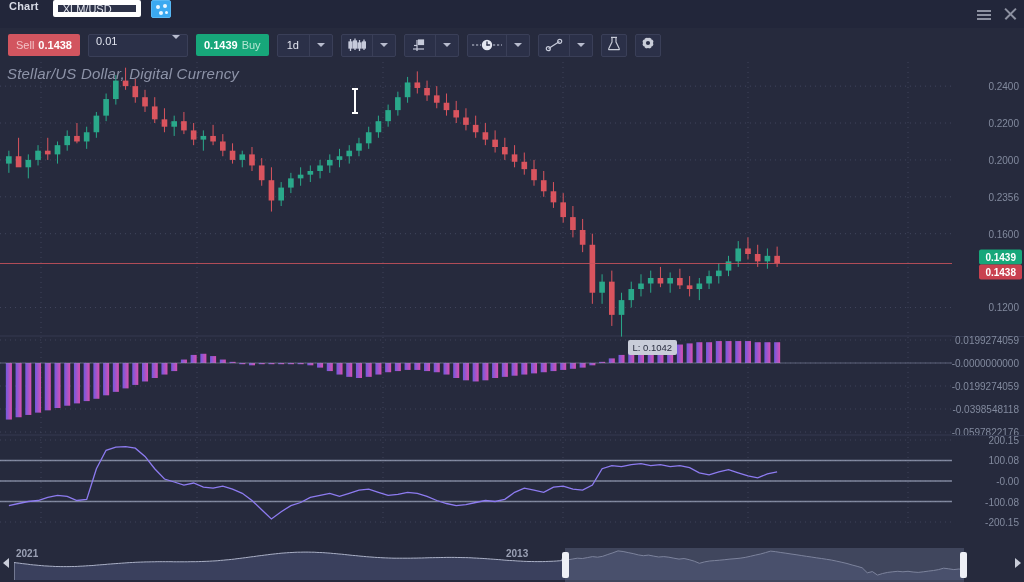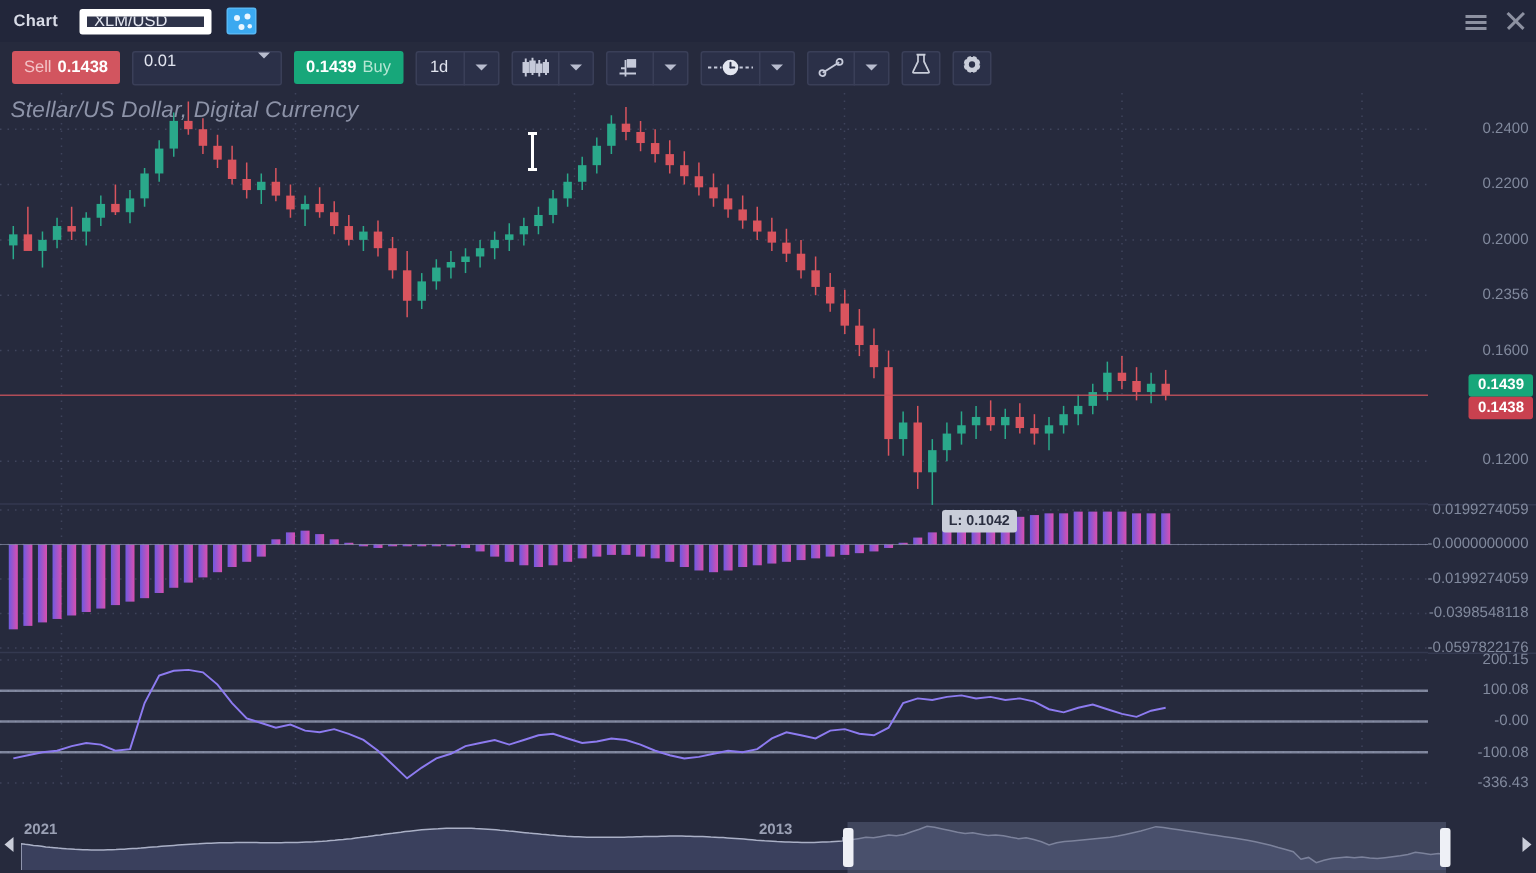--- a/index.html
+++ b/index.html
@@ -7,21 +7,21 @@
     width:1024px; height:582px; overflow:hidden;
     background:#262a3d;
     font-family:"Liberation Sans", sans-serif;
     -webkit-font-smoothing:antialiased;
   }
   #app{ position:relative; width:1024px; height:582px; background:#262a3d; }
 
   
   .titlebar{
     position:absolute; left:0; top:0; width:1024px; height:28px;
-    background:#22263a; display:flex; align-items:center;
+    background:#22263a; display:flex; 
   }
   .tb-title{
     color:#d8dbe6; font-size:11px; font-weight:bold; margin-left:9px; letter-spacing:.2px;
   }
   .symbol-field{
     margin-left:14px; width:88px; height:17px; background:#2e3349;
     border:5px solid #ffffff; border-radius:2px;
     color:#e3e6ef; font-size:11px; line-height:15px; padding:0 5px;
     font-family:"Liberation Sans", sans-serif; outline:none;
   }
@@ -107,21 +107,21 @@
     white-space:nowrap;
   }
   .axis .sep{ position:absolute; left:0; width:72px; height:1px; background:#343950; }
   .badge{
     position:absolute; right:2px; transform:translateY(-50%);
     font-size:10px; font-weight:bold; color:#fff; padding:2px 6px; border-radius:2px;
     white-space:nowrap;
   }
   .priceline{ position:absolute; left:0; width:952px; height:1px; background:#c9525c; opacity:.85; }
   .lowtag{
-    position:absolute; background:#c9cdd9; color:#2a2e40; font-size:9.5px; font-weight:bold;
+    position:absolute; background:#c9cdd9; color:#2a2e40; font-size:9.5px; font-weight:normal;
     padding:2px 5px; border-radius:2px; white-space:nowrap;
   }
   .cursor-ibeam{
     position:absolute; width:2px; background:#ffffff;
   }
   .cursor-ibeam::before,.cursor-ibeam::after{
     content:""; position:absolute; left:-2px; width:6px; height:2px; background:#fff;
   }
   .cursor-ibeam::before{ top:0; } .cursor-ibeam::after{ bottom:0; }
 
@@ -930,21 +930,21 @@
       <span class="lab" style="top: 278px;">0.0199274059</span>
       <span class="lab" style="top: 301px;">-0.0000000000</span>
       <span class="lab" style="top: 324px;">-0.0199274059</span>
       <span class="lab" style="top: 347px;">-0.0398548118</span>
       <span class="lab" style="top: 370px;">-0.0597822176</span>
       <span class="sep" style="top: 373px;"></span>
       <span class="lab" style="top: 378px;">200.15</span>
       <span class="lab" style="top: 398.499px;">100.08</span>
       <span class="lab" style="top: 419px;">-0.00</span>
       <span class="lab" style="top: 439.501px;">-100.08</span>
-      <span class="lab" style="top: 460px;">-336.43</span>
+      <span class="lab" style="top: 460px;">-200.15</span>
       <span class="badge" style="background: rgb(23, 167, 122); top: 195.401px;">0.1439</span>
       <span class="badge" style="background: rgb(201, 65, 79); top: 210.401px;">0.1438</span>
     </div>
 
 
   <div class="minimap">
     <div class="mm-arrow l"></div>
     <div class="mm-arrow r"></div>
     <div class="mm-track">
       <svg id="mmsvg" width="950" height="34">

